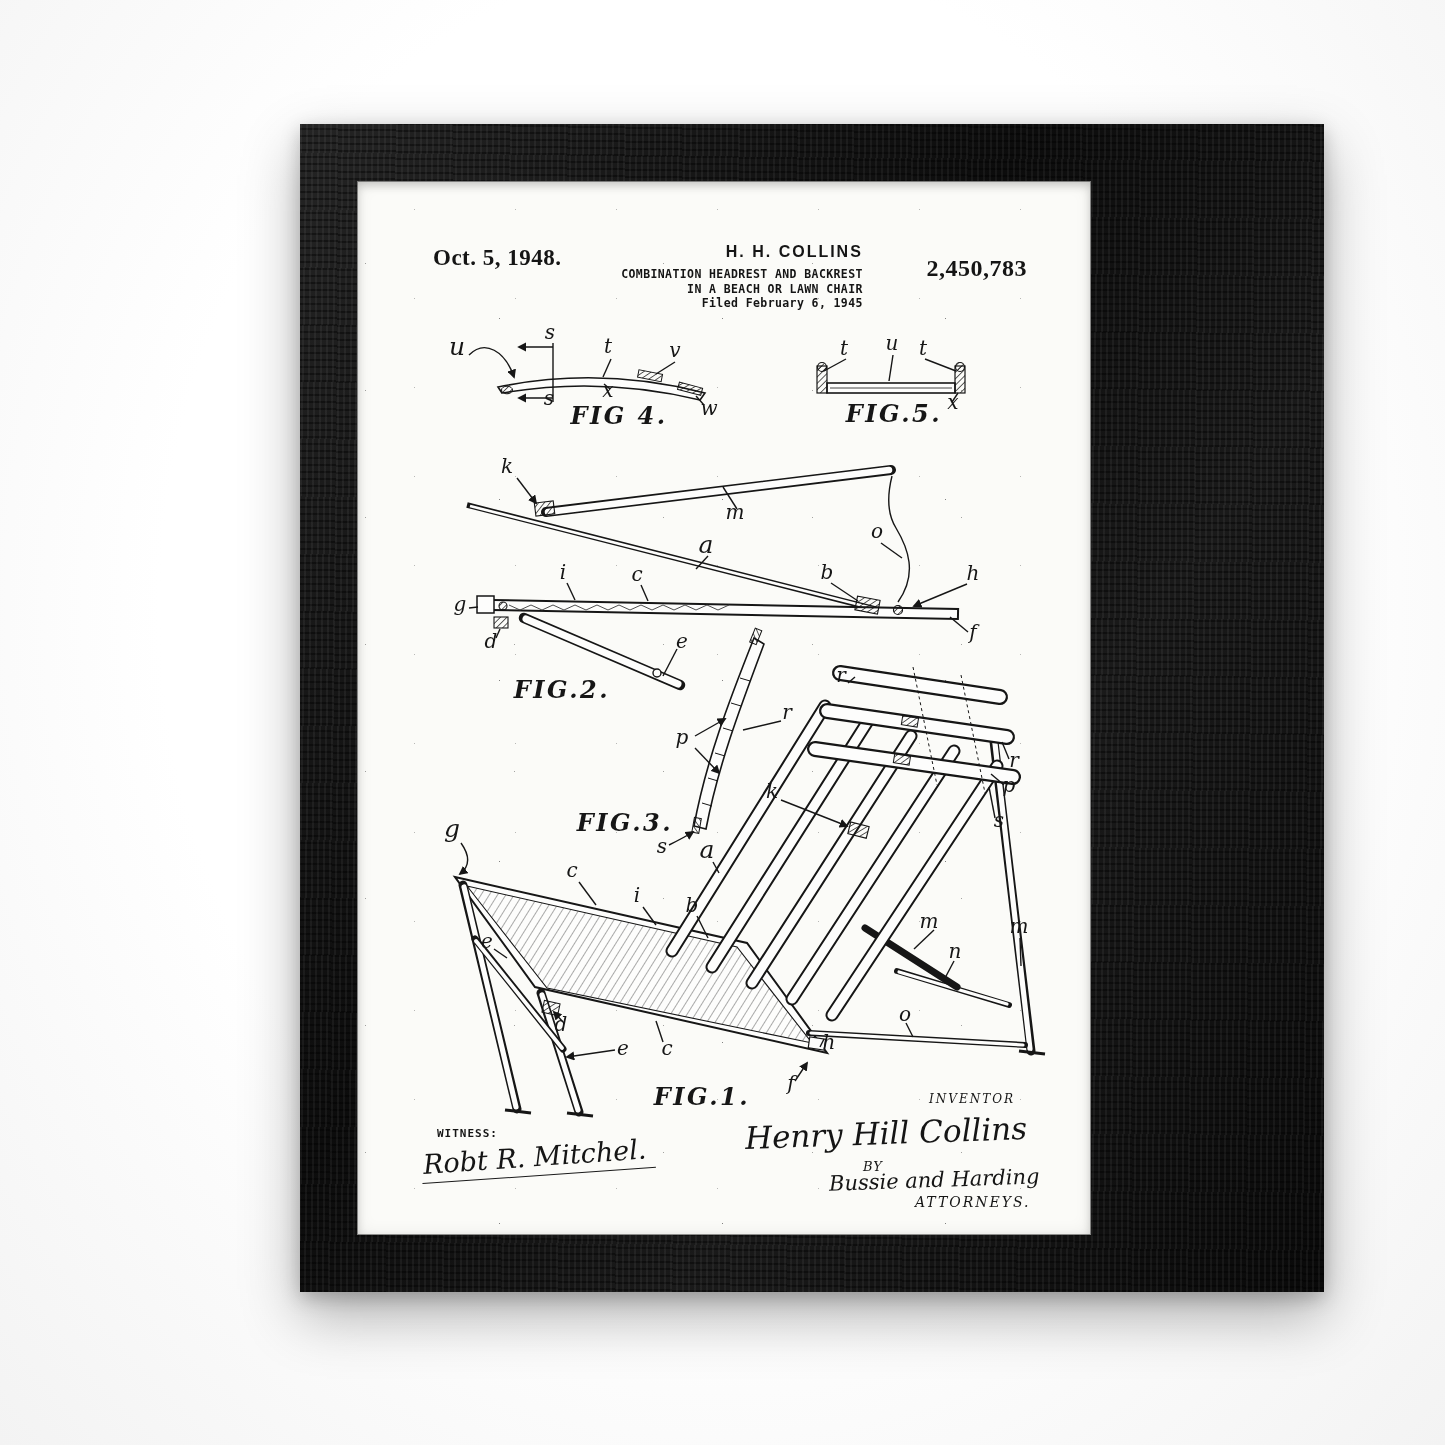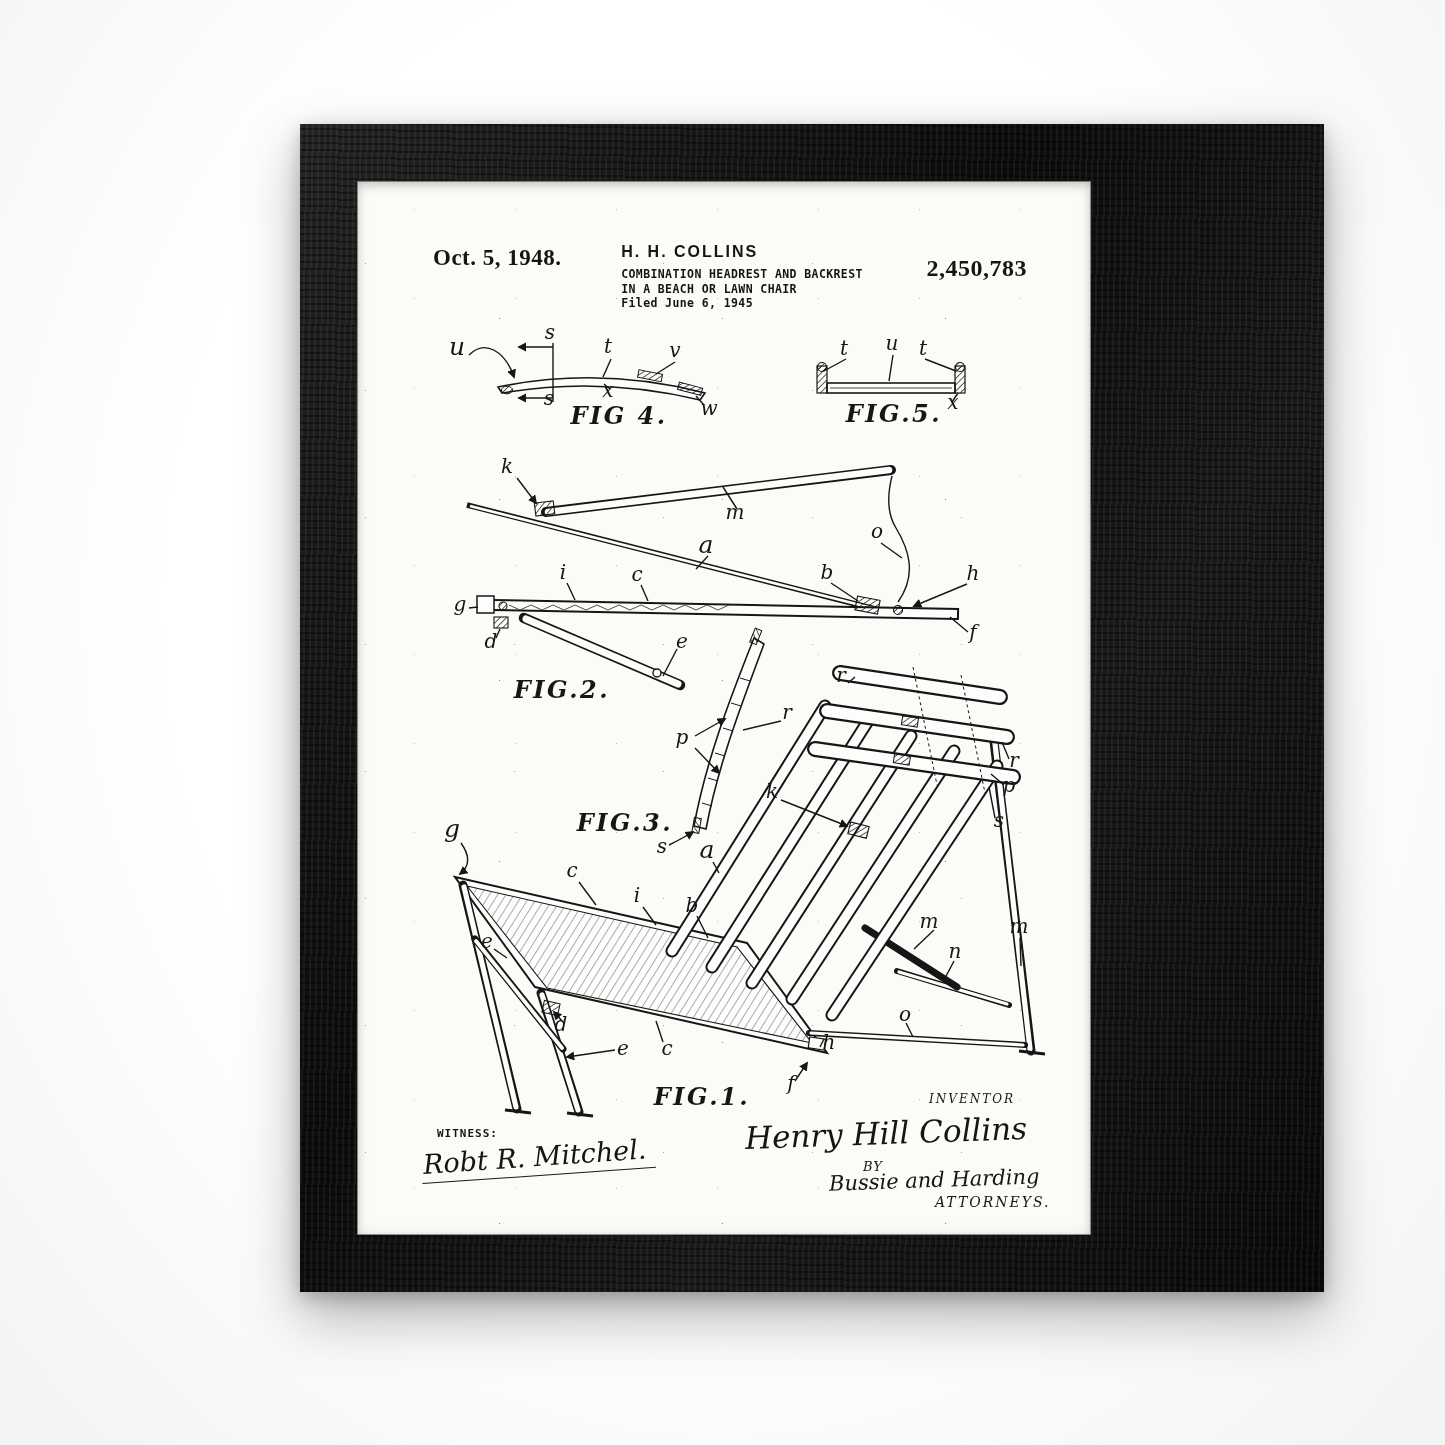--- a/index.html
+++ b/index.html
@@ -22,52 +22,52 @@
       radial-gradient(circle, rgba(30,30,30,0.55) 0.6px, rgba(0,0,0,0) 1px),
       radial-gradient(circle, rgba(30,30,30,0.40) 0.5px, rgba(0,0,0,0) 0.9px),
       radial-gradient(circle, rgba(30,30,30,0.30) 0.5px, rgba(0,0,0,0) 0.9px);
     background-size: 223px 181px, 149px 127px, 101px 89px;
     background-position: 31px 47px, 83px 19px, 7px 73px;
     box-shadow: inset 0 0 0 1px rgba(0,0,0,0.40), inset 0 4px 10px rgba(0,0,0,0.20), inset 0 0 18px rgba(0,0,0,0.07); }
 
   .hdr { position:absolute; top:62px; left:0; right:0; height:80px; }
   .date  { position:absolute; left:76px; top:2px; font-weight:bold; font-size:23px; letter-spacing:0.5px; }
   .patno { position:absolute; right:64px; top:1px; font-weight:bold; font-size:24px; letter-spacing:0.5px;margin-top:11px; }
-  .hdr-center { position:absolute; left:50%; transform:translateX(calc(-50% + 18px)); top:0; text-align:left; }
+  .hdr-center { position:absolute; left:50%; transform:translateX(calc(-50% + 18px)); top:0; text-align:right; }
   .invname { font-family:"Liberation Sans", sans-serif; font-weight:bold; font-size:16px; letter-spacing:2px; margin-bottom:6px; }
   .tline { font-family:"DejaVu Sans Mono", monospace; font-weight:bold; font-size:11.5px; letter-spacing:0.4px; line-height:14.5px; }
 
   svg#patent-drawing { position:absolute; left:0; top:0; }
   .lbl { font-family:"DejaVu Serif", serif; font-style:italic; font-size:20px; fill:#161616; }
   .lbl.big { font-size:25px; }
   .figcap { font-family:"DejaVu Serif", serif; font-style:italic; font-weight:bold; font-size:24px; letter-spacing:2.5px; fill:#161616; }
 
   .script { font-family:"DejaVu Serif", serif; font-style:italic; }
   .witness-label { position:absolute; left:80px; top:946px; font-family:"DejaVu Sans Mono", monospace; font-weight:bold; font-size:11px; letter-spacing:1px; }
   .witness-sig { position:absolute; left:64px; top:960px; font-size:27px; transform:rotate(-4deg); border-bottom:1.5px solid #1a1a1a; padding:0 8px 3px 2px; }
   .inventor-label { position:absolute; left:572px; top:911px; font-size:12px; letter-spacing:2px; }
   .inventor-sig { position:absolute; left:388px; top:934px; font-size:31px; transform:rotate(-2deg); white-space:nowrap; }
   .by-label { position:absolute; left:506px; top:978px; font-size:13px; letter-spacing:1px;text-align:right; }
   .attorneys-sig { position:absolute; left:472px; top:987px; font-size:21px; transform:rotate(-2deg); white-space:nowrap; }
-  .attorneys-label { position:absolute; left:558px; top:1013px; font-size:14px; letter-spacing:2px;margin-left:20px; }
+  .attorneys-label { position:absolute; left:558px; top:1013px; font-size:14px; letter-spacing:2px; }
 </style>
 </head>
 <body>
 
 <div class="photo">
   <div class="frame">
     <div class="paper">
 
       <div class="hdr">
         <div class="date">Oct. 5, 1948.</div>
         <div class="hdr-center">
           <div class="invname">H. H. COLLINS</div>
           <div class="tline">COMBINATION HEADREST AND BACKREST</div>
           <div class="tline">IN A BEACH OR LAWN CHAIR</div>
-          <div class="tline">Filed June 6, 1945</div>
+          <div class="tline">Filed February 6, 1945</div>
         </div>
         <div class="patno">2,450,783</div>
       </div>
 
       <svg id="patent-drawing" width="734" height="1054" viewBox="0 0 734 1054">
         <defs>
           <pattern id="hatch" width="4.5" height="4.5" patternUnits="userSpaceOnUse" patternTransform="rotate(45)">
             <line x1="0" y1="0" x2="0" y2="4.5" stroke="#161616" stroke-width="1.4"></line>
           </pattern>
           <pattern id="fine" width="7" height="7" patternUnits="userSpaceOnUse" patternTransform="rotate(32)">

